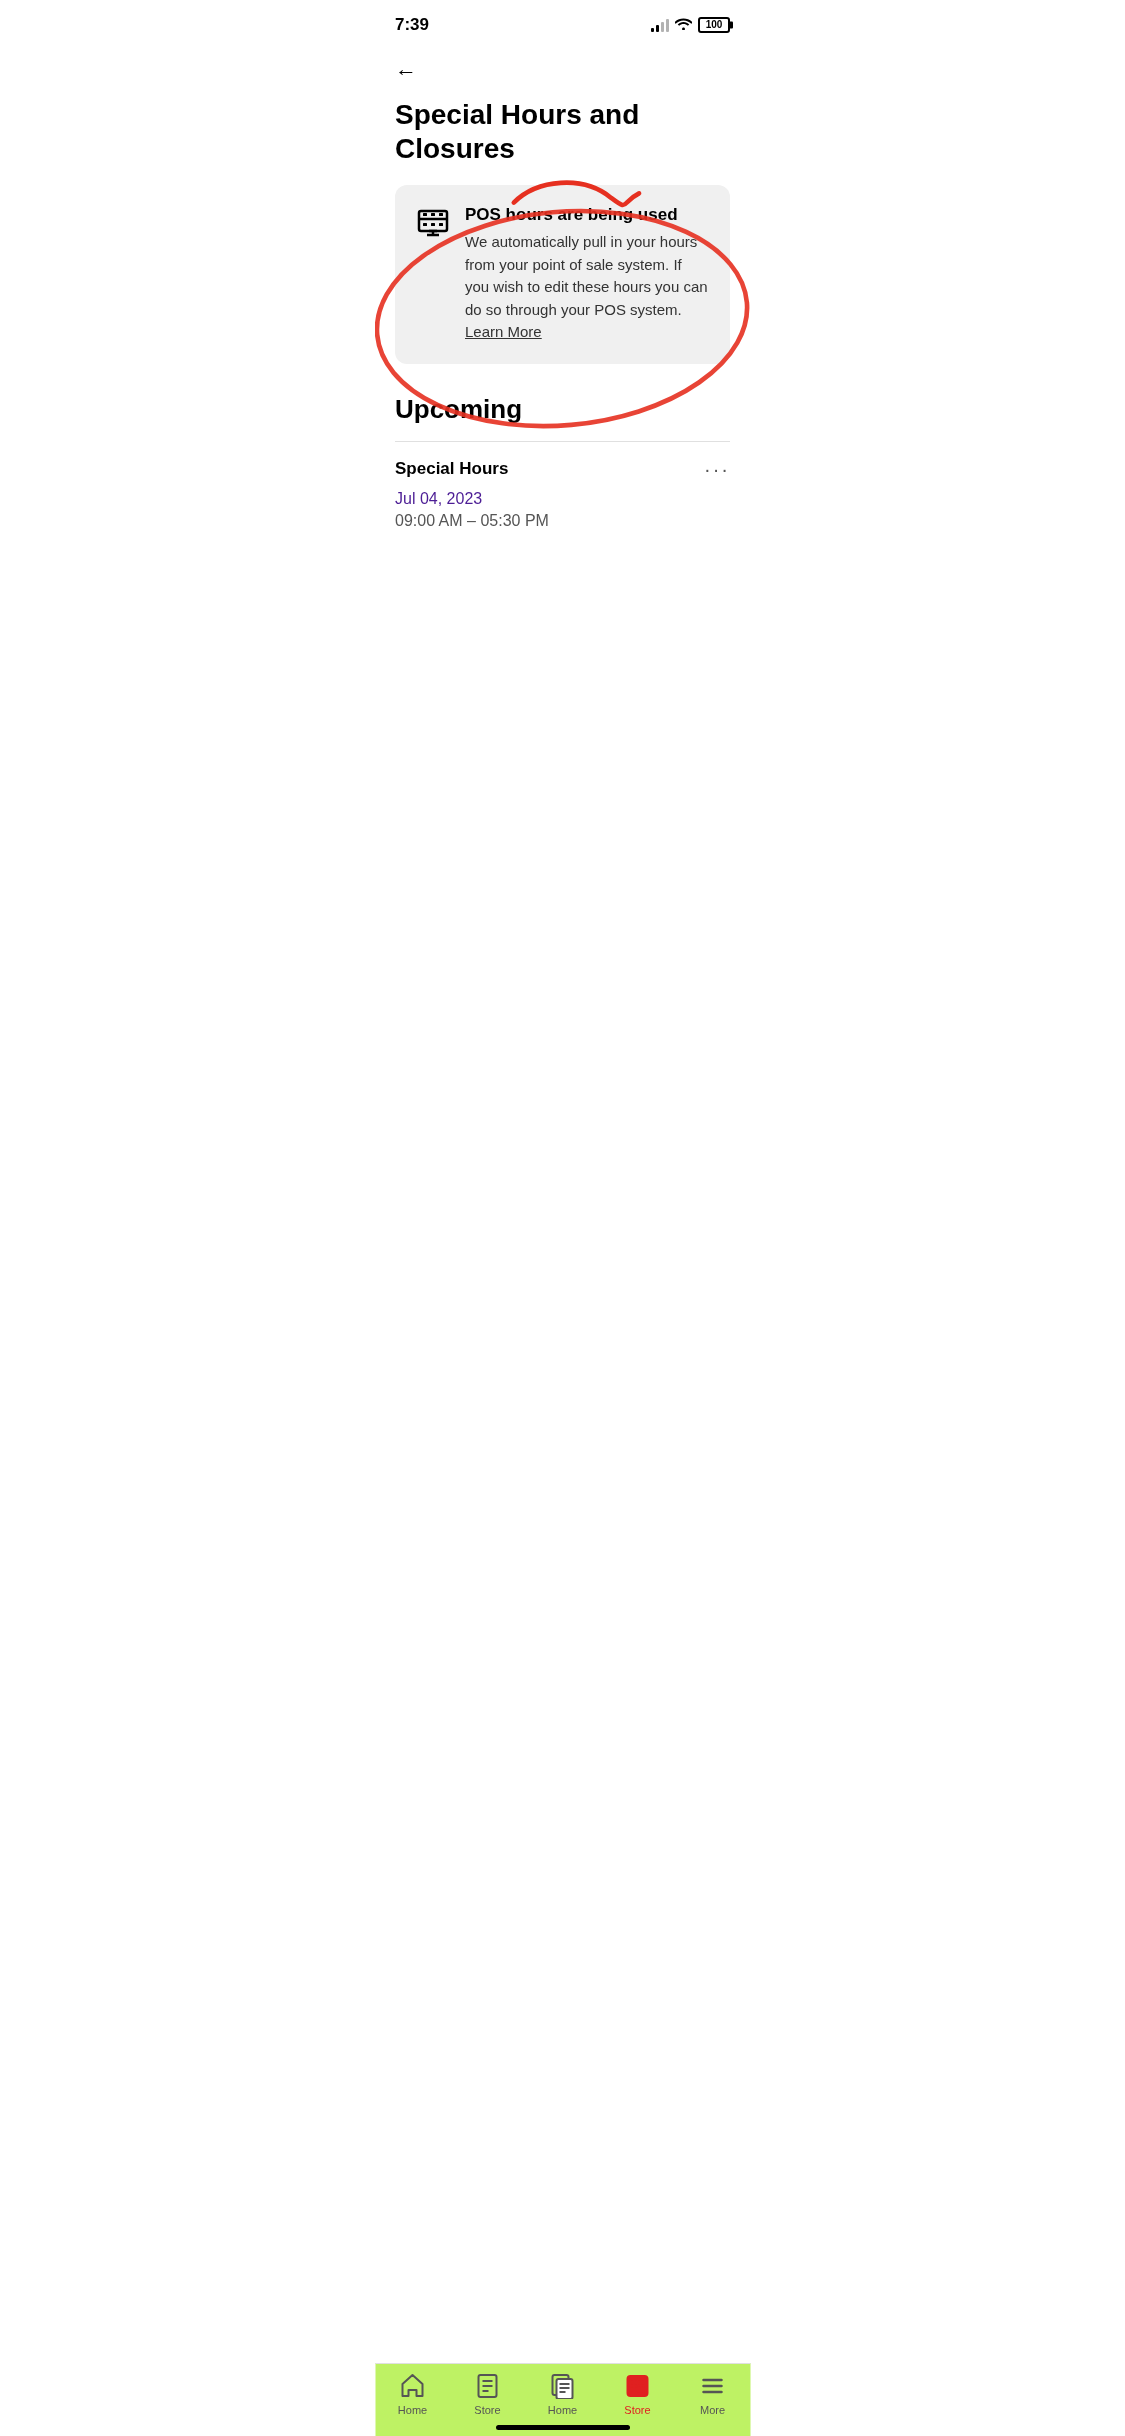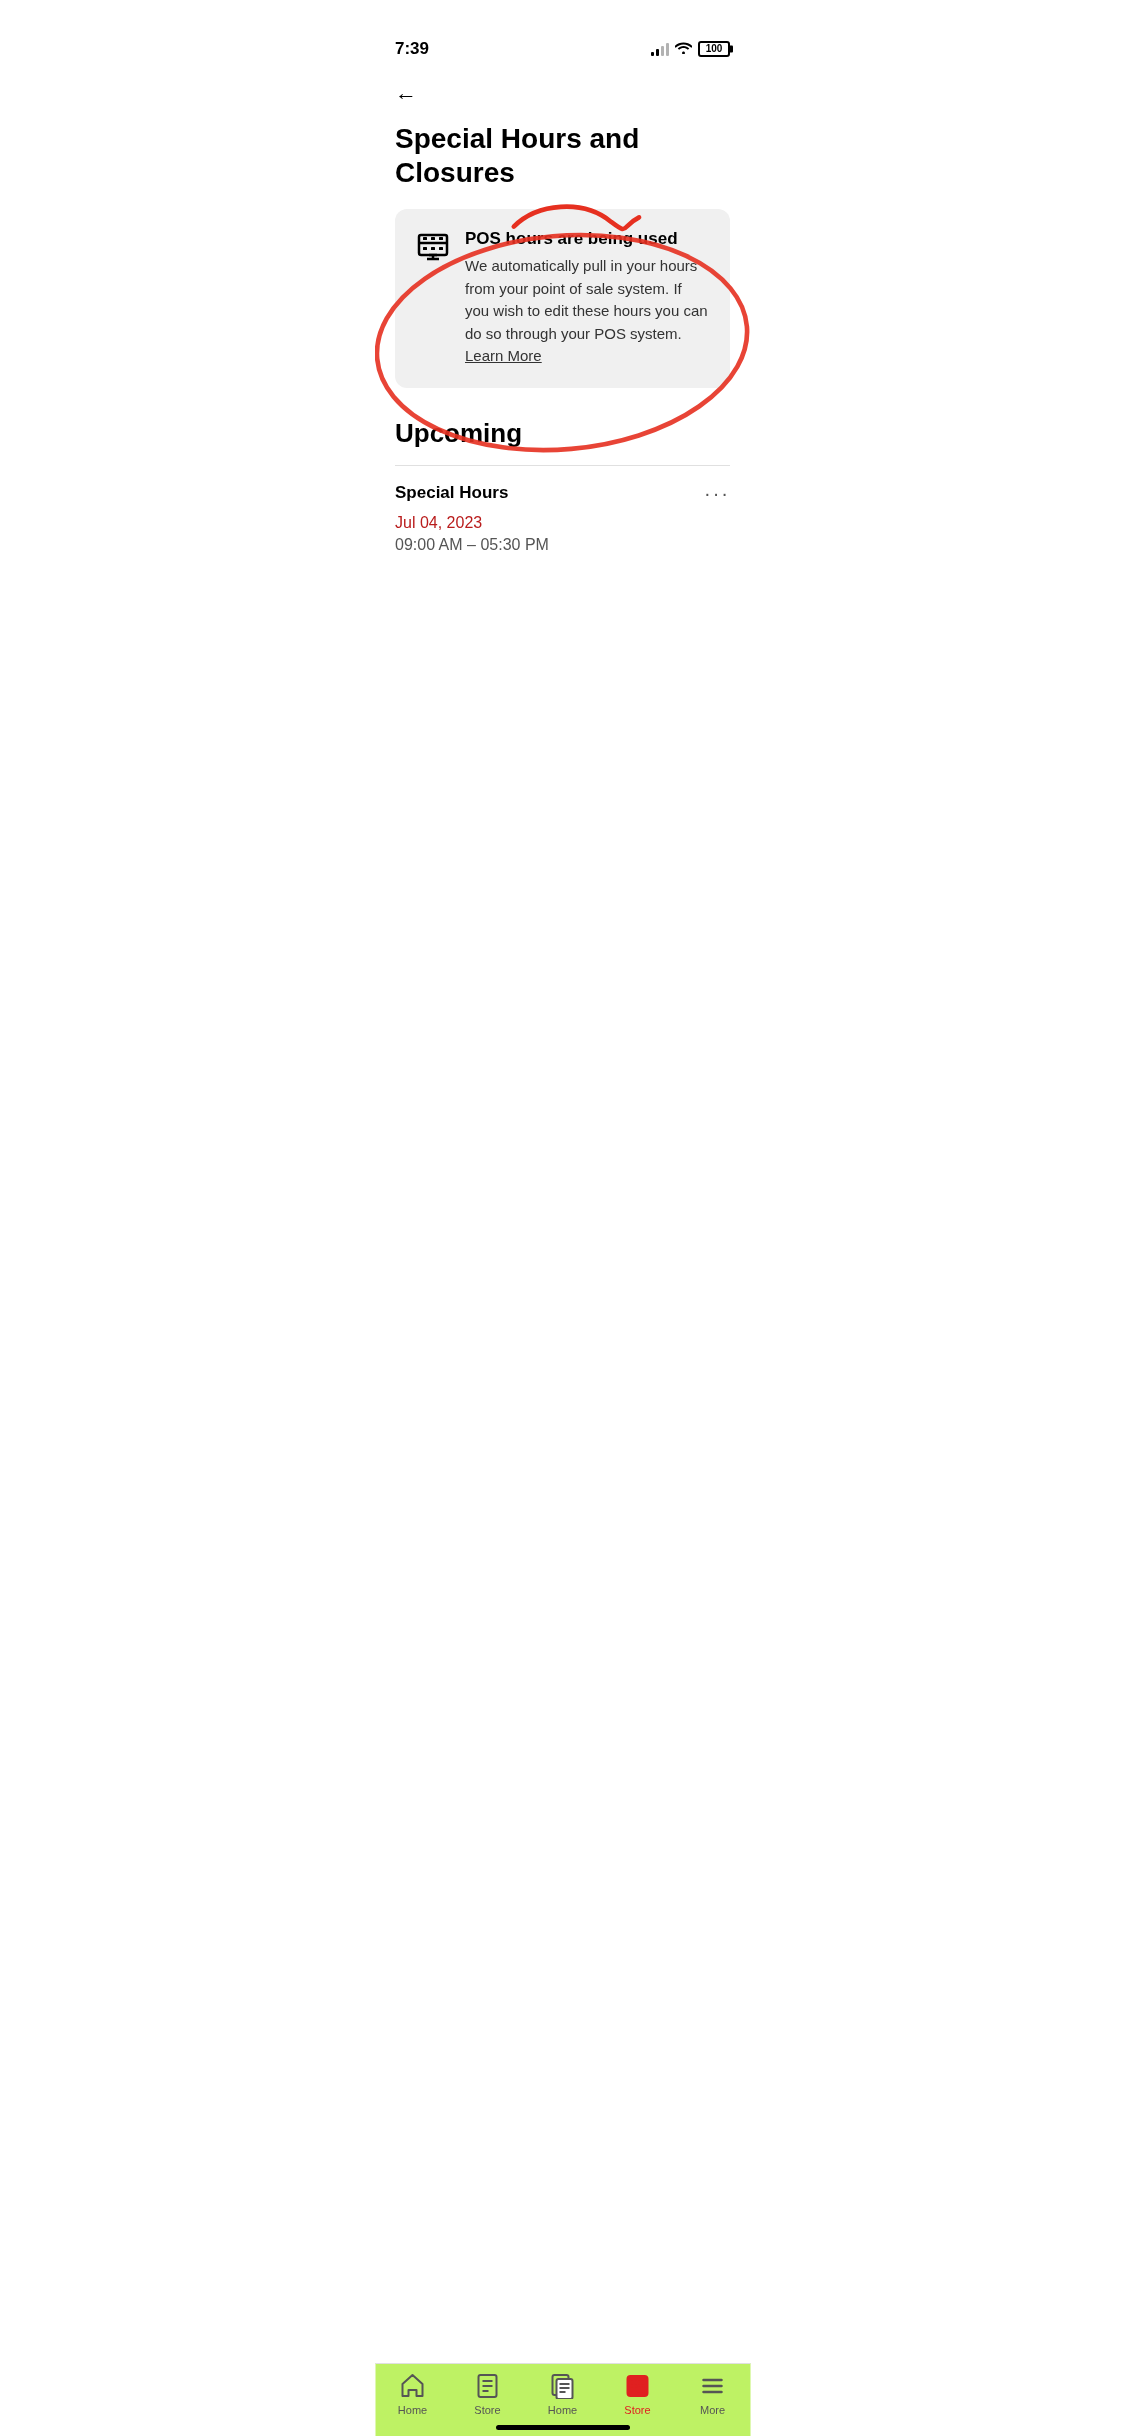--- a/index.html
+++ b/index.html
@@ -19,21 +19,20 @@
       overflow-x: hidden;
     }
 
     
     .status-bar {
       display: flex;
       justify-content: space-between;
       align-items: center;
       padding: 14px 20px 8px;
       height: 44px;
-      margin-top: 24px;
     }
 
     .status-time {
       font-size: 17px;
       font-weight: 600;
       color: #000;
     }
 
     .status-icons {
       display: flex;
@@ -205,21 +204,21 @@
 
     .more-dots {
       font-size: 20px;
       color: #555;
       cursor: pointer;
       letter-spacing: 2px;
     }
 
     .special-hours-date {
       font-size: 16px;
-      color: #b91c1c;
+      color: #4c1d95;
       margin-bottom: 4px;
       margin-top: 9px;
     }
 
     .special-hours-time {
       font-size: 16px;
       color: #555;
     }
 
     

